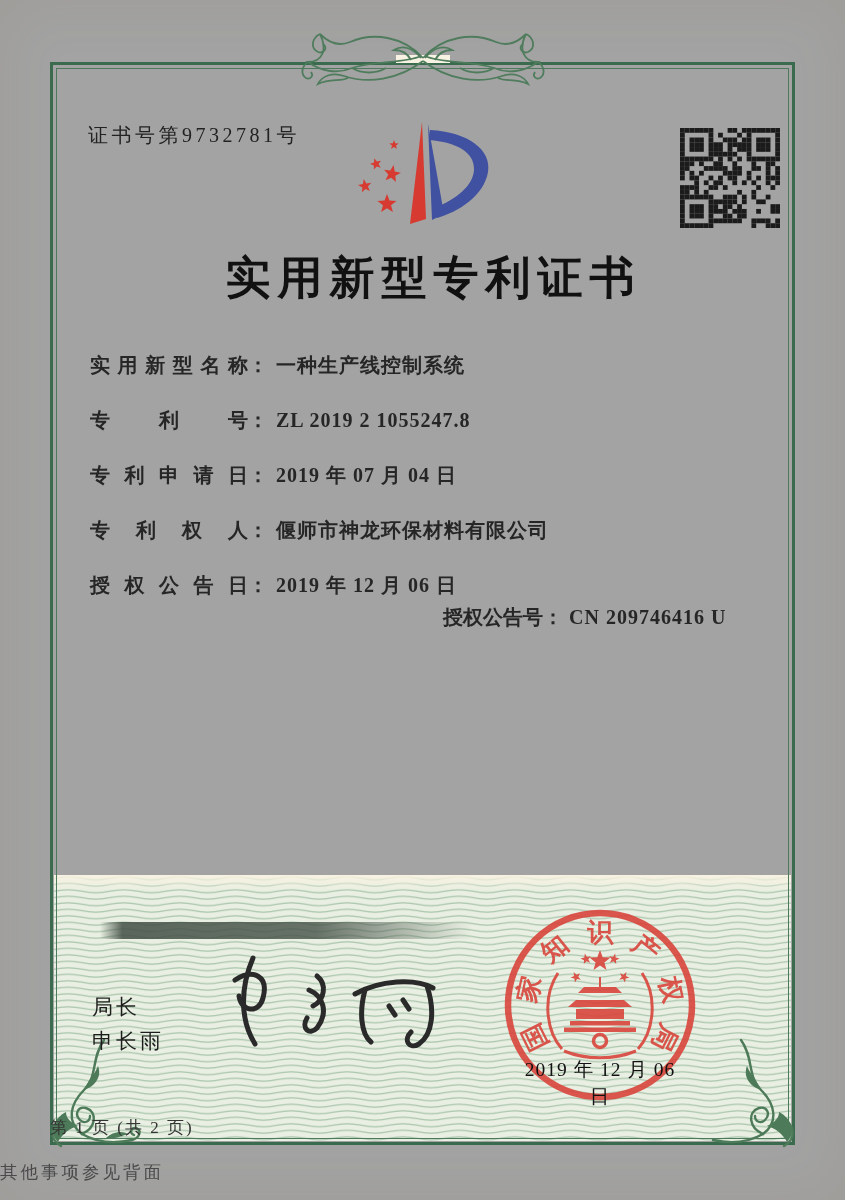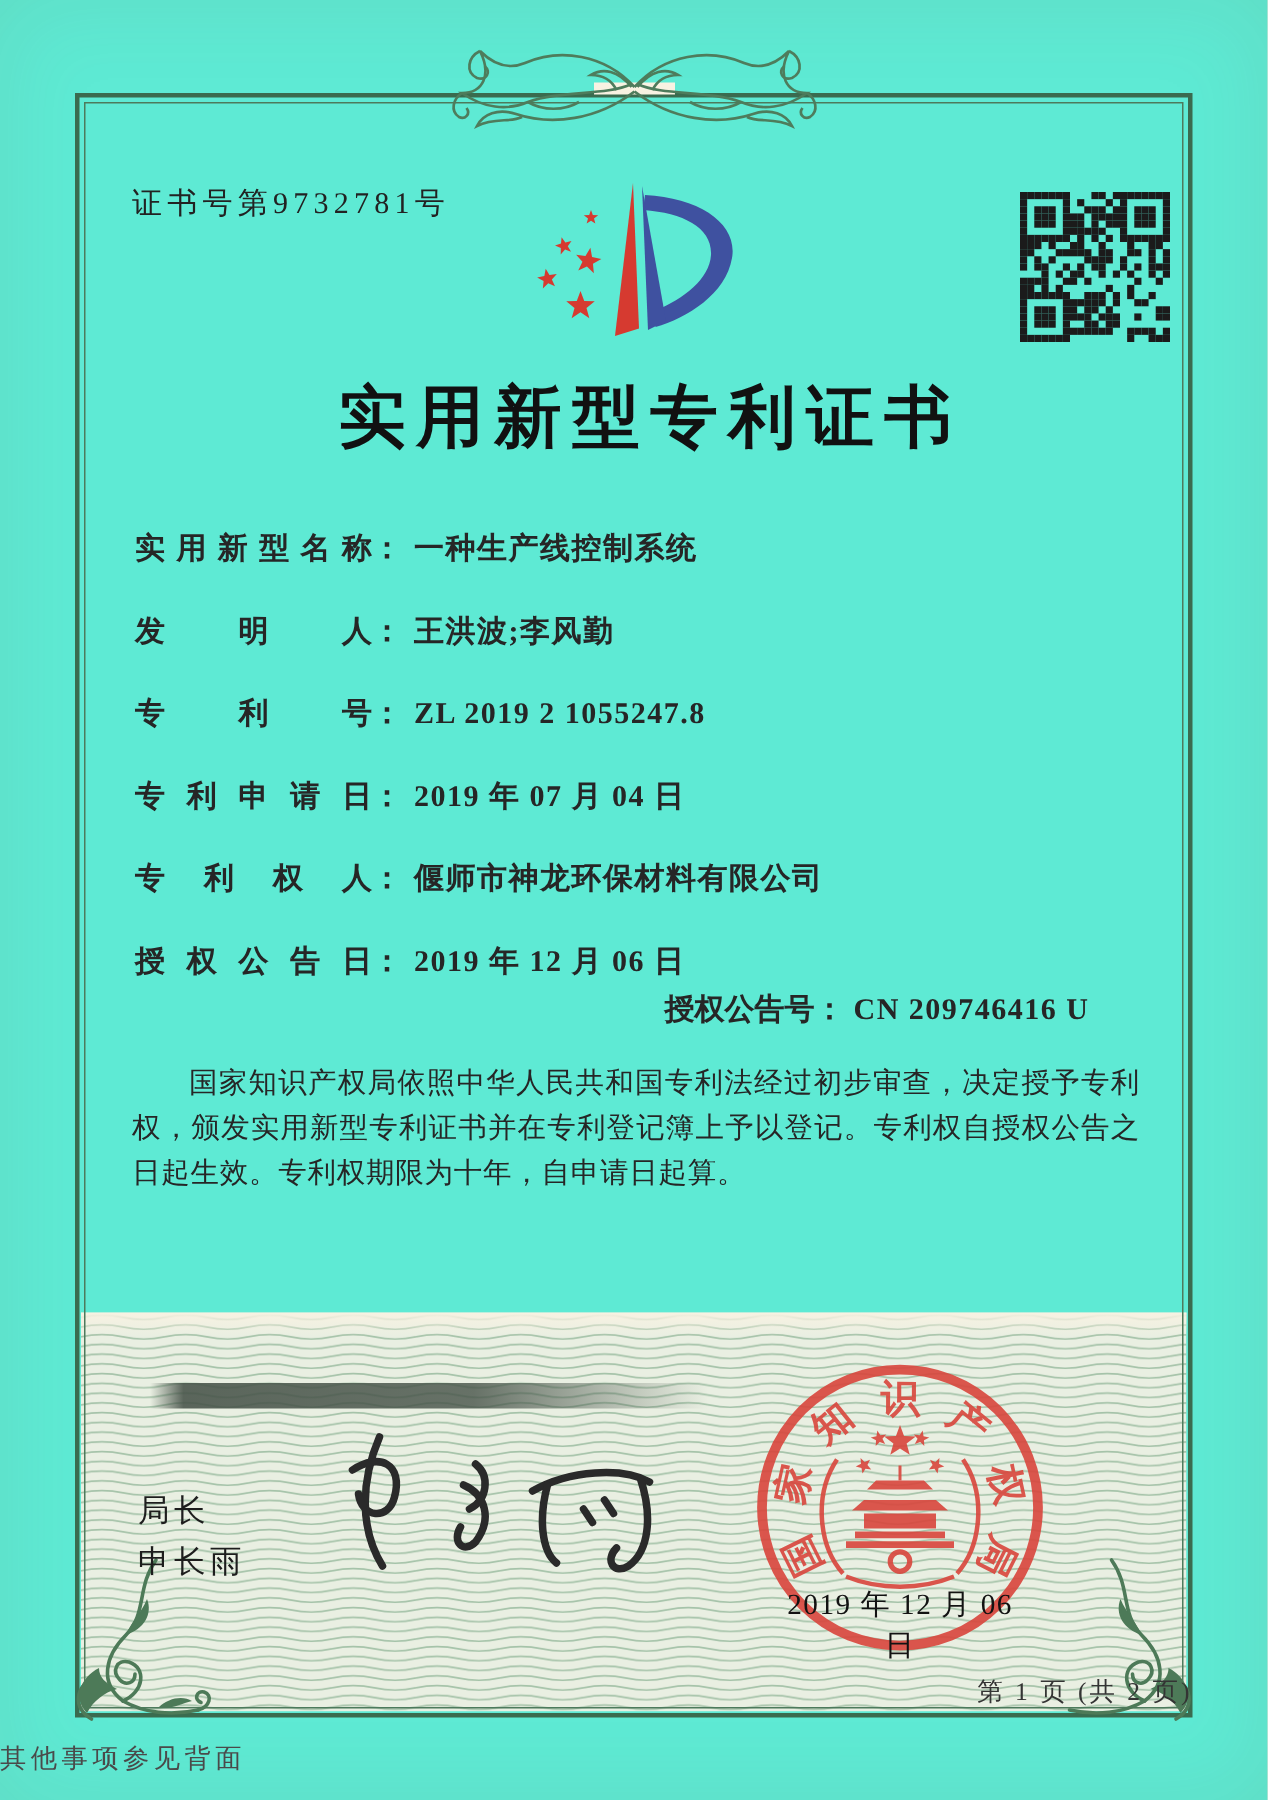--- a/index.html
+++ b/index.html
@@ -1,18 +1,18 @@
 <!DOCTYPE html>
 <html><head>
 <meta charset="utf-8">
 <style>
   html,body{margin:0;padding:0;background:#e8e4d8;}
   .paper{
     position:relative;width:845px;height:1200px;margin:0 auto;
-    background:#5eead4;
+    background:#a3a3a3;
     font-family:"Liberation Serif","DejaVu Serif",serif;
     color:#2b2b2b;overflow:hidden;
     box-shadow:inset 0 0 60px rgba(120,100,60,.10);
   }
   
   .frame{
     position:absolute;left:50px;top:62px;width:745px;height:1083px;
     border:3px solid #3a6b4f;box-sizing:border-box;overflow:hidden;
   }
   .frame-inner{
@@ -48,21 +48,21 @@
     text-indent:2em;letter-spacing:.5px;color:#262626;
   }
   .signer{position:absolute;left:92px;top:990px;z-index:10;font-size:21px;line-height:34px;letter-spacing:3px;color:#1d1d1d;}
   .signature{position:absolute;left:205px;top:946px;z-index:11;}
   .seal{position:absolute;left:498px;top:903px;z-index:9;}
   .sealdate{
     position:absolute;left:512px;top:1056px;width:176px;text-align:center;
     font-size:19.5px;letter-spacing:1px;color:#121212;z-index:12;
   }
   .pagefoot{
-    position:absolute;left:50px;width:745px;top:1116px;text-align:right;
+    position:absolute;left:50px;width:745px;top:1116px;text-align:left;
     font-size:17px;letter-spacing:2px;color:#343434;z-index:10;
   }
   .backnote{
     position:absolute;left:0;width:845px;top:1160px;text-align:left;
     font-size:17.5px;letter-spacing:3px;color:#4a4a4a;z-index:10;
   }
   .topornament{position:absolute;left:278px;top:28px;z-index:8;}
   .flourish{position:absolute;z-index:8;}
   .fl-bl{left:36px;top:1038px;}
   .fl-br{left:699px;top:1038px;transform:scaleX(-1);}
@@ -390,41 +390,37 @@
       <rect x="100" y="100" width="5" height="5" fill="#1b1b1b"></rect>
     </svg>
 
   <div class="title">实用新型专利证书</div>
 
   <div class="fields">
     <div class="frow">
       <span class="flabel">实用新型名称</span><span class="fcolon">：</span><span class="fval">一种生产线控制系统</span>
     </div>
     <div class="frow">
-      <span class="flabel">发明人</span><span class="fcolon">：</span><span class="fval">王洪波;李风勤</span>
-    </div>
-    <div class="frow">
       <span class="flabel">专利号</span><span class="fcolon">：</span><span class="fval">ZL 2019 2 1055247.8</span>
     </div>
     <div class="frow">
       <span class="flabel">专利申请日</span><span class="fcolon">：</span><span class="fval">2019 年 07 月 04 日</span>
     </div>
     <div class="frow">
       <span class="flabel">专利权人</span><span class="fcolon">：</span><span class="fval">偃师市神龙环保材料有限公司</span>
     </div>
     <div class="frow">
       <span class="flabel">授权公告日</span><span class="fcolon">：</span><span class="fval">2019 年 12 月 06 日</span>
       <span class="fpair2">
         <span>授权公告号</span><span class="fcolon">：</span><span class="fval">CN 209746416 U</span>
       </span>
     </div>
   </div>
 
   <div class="paras">
-    <p>国家知识产权局依照中华人民共和国专利法经过初步审查，决定授予专利权，颁发实用新型专利证书并在专利登记簿上予以登记。专利权自授权公告之日起生效。专利权期限为十年，自申请日起算。</p>
   </div>
 
   <div class="darkbar"></div>
 
   <div class="signer">
     <div>局长</div>
     <div>申长雨</div>
   </div>
 
   <svg class="signature" width="240" height="115" viewBox="0 0 240 115">

